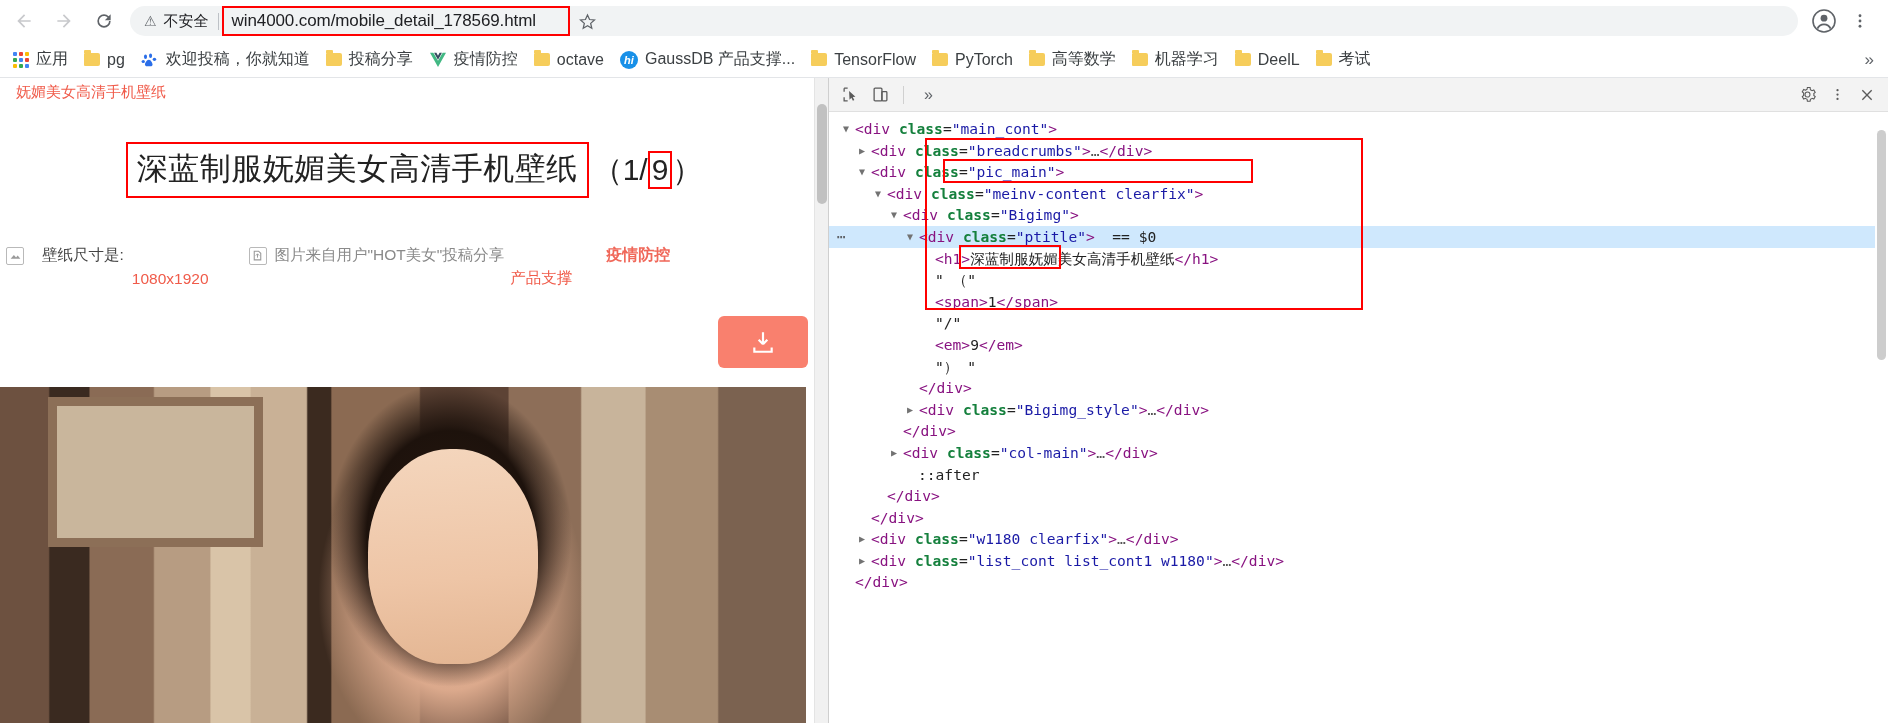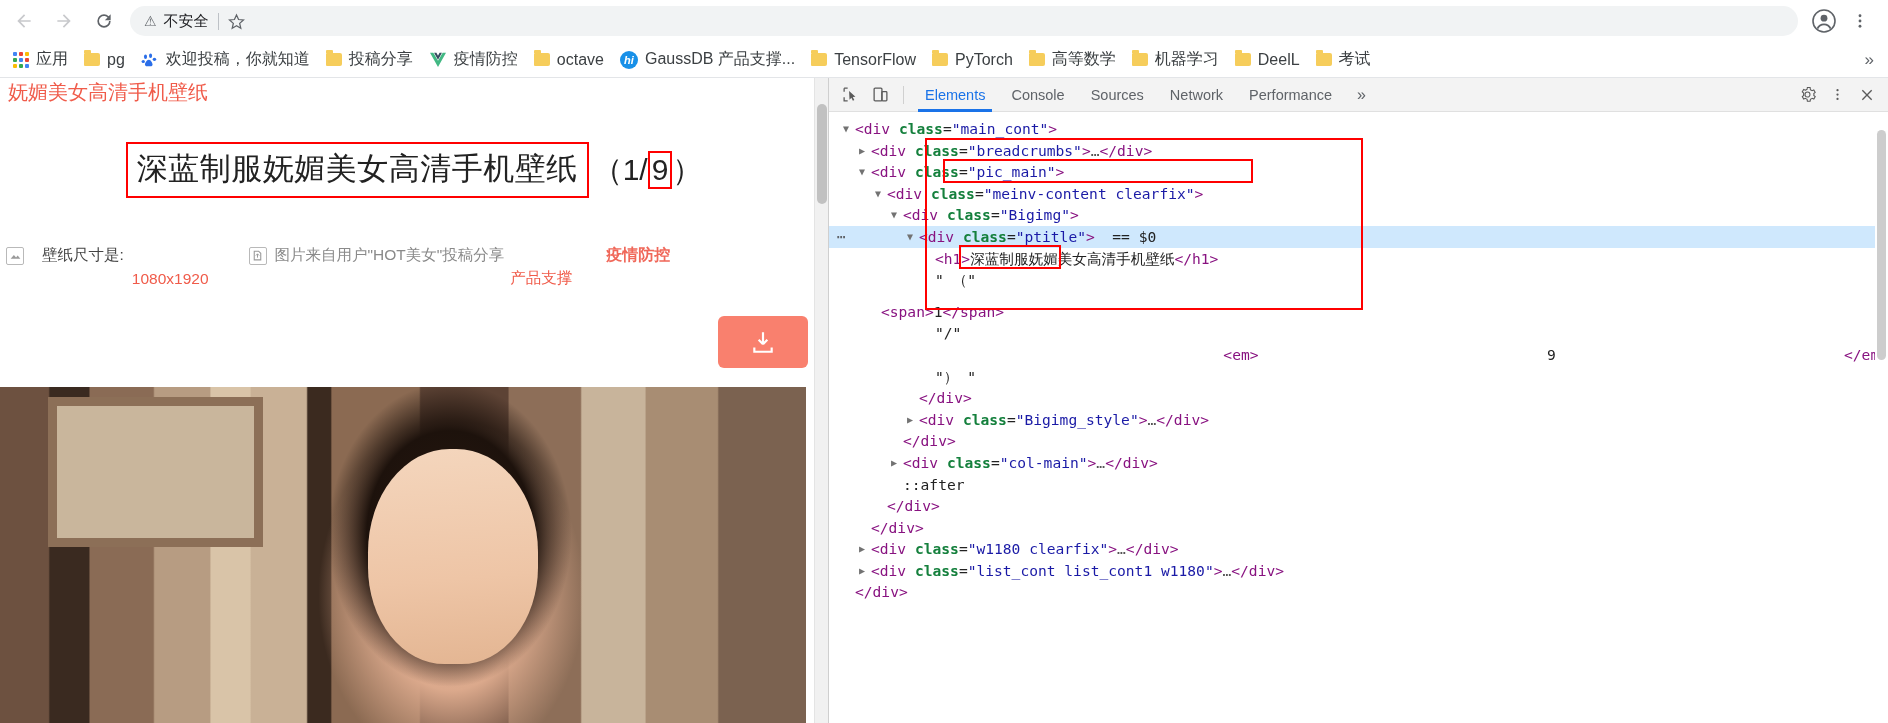--- a/index.html
+++ b/index.html
@@ -106,23 +106,23 @@
 
   
   .split { flex: 1 1 auto; display: flex; min-height: 0; }
 
   
   .page {
     width: 828px; flex: 0 0 828px;
     position: relative; background:#fff; overflow: hidden;
   }
   .crumb-strip {
-    height: 26px; padding-left: 8px;
+    height: 26px; padding-left: 16px;
     display:flex; align-items:center;
-    font-size: 20px; color:#f05b4a; overflow:hidden;
+    font-size: 15px; color:#f05b4a; overflow:hidden;
   }
   .crumb-strip span { position: relative; top: 1px; }
   .page-white-card {
     position:absolute; left:0; top:26px; right:0; bottom:0;
     background:#fff;
   }
   .ptitle-row {
     display:flex; align-items:center; justify-content:center;
     padding-top: 38px;
   }
@@ -270,20 +270,23 @@
         <path d="M17.65 6.35A7.96 7.96 0 0012 4a8 8 0 108 8h-2a6 6 0 11-6-6c1.66 0 3.14.69 4.22 1.78L13 11h7V4z" fill="currentColor"></path>
       </svg>
     </div>
 
     <div class="omnibox-wrap">
       <div class="notsecure">
         <span class="warn-ico">⚠</span>
         <span>不安全</span>
       </div>
       <div class="omni-sep"></div>
+      <div class="urlbox">
+        <span class="url-text">win4000.com/mobile_detail_178569.html</span>
+      </div>
       <div class="star-btn">
         <svg width="19" height="19" viewBox="0 0 24 24">
           <path d="M12 17.3l-5.4 3.2 1.4-6.1L3.2 10l6.2-.5L12 3.8l2.6 5.7 6.2.5-4.8 4.4 1.4 6.1z" fill="none" stroke="currentColor" stroke-width="1.6"></path>
         </svg>
       </div>
     </div>
 
     <div class="profile-btn">
       <svg width="24" height="24" viewBox="0 0 24 24">
         <circle cx="12" cy="12" r="11" fill="none" stroke="currentColor" stroke-width="1.6"></circle>
@@ -464,27 +467,20 @@
           </svg>
         </div>
         <div class="dt-iconbtn">
           <svg width="17" height="17" viewBox="0 0 24 24">
             <rect x="3" y="3" width="11" height="18" rx="1.4" fill="none" stroke="currentColor" stroke-width="1.8"></rect>
             <rect x="14" y="8" width="7" height="13" rx="1.2" fill="none" stroke="currentColor" stroke-width="1.8"></rect>
           </svg>
         </div>
         <div class="dt-vsep"></div>
 
-        <div class="dt-tabs">
-          <div class="dt-tab active">Elements</div>
-          <div class="dt-tab">Console</div>
-          <div class="dt-tab">Sources</div>
-          <div class="dt-tab">Network</div>
-          <div class="dt-tab">Performance</div>
-        </div>
         <div class="dt-more">»</div>
 
         <div class="dt-right">
           <div class="dt-iconbtn">
             <svg width="17" height="17" viewBox="0 0 24 24">
               <path d="M12 8.5a3.5 3.5 0 100 7 3.5 3.5 0 000-7zm9 3.5a8.9 8.9 0 00-.12-1.4l2-1.6-2-3.4-2.4 1a8.8 8.8 0 00-2.4-1.4L15.7 2h-3.9l-.4 2.6a8.8 8.8 0 00-2.4 1.4l-2.4-1-2 3.4 2 1.6A8.9 8.9 0 006.5 12c0 .5.04.95.12 1.4l-2 1.6 2 3.4 2.4-1c.73.6 1.53 1.07 2.4 1.4l.4 2.6h3.9l.4-2.6a8.8 8.8 0 002.4-1.4l2.4 1 2-3.4-2-1.6c.08-.45.12-.9.12-1.4z" fill="none" stroke="currentColor" stroke-width="1.5"></path>
             </svg>
           </div>
           <div class="dt-iconbtn">
             <svg width="15" height="15" viewBox="0 0 24 24">
@@ -503,29 +499,29 @@
 
       <div class="dom" id="dom-tree">
         <div class="dom-row" style="padding-left: 14px; position: relative;"><span class="tri open"></span><span class="tag">&lt;div </span><span class="attr">class</span><span class="eq">=</span><span class="val">"main_cont"</span><span class="tag">&gt;</span></div>
           <div class="dom-row" style="padding-left: 30px; position: relative;"><span class="tri closed"></span><span class="tag">&lt;div </span><span class="attr">class</span><span class="eq">=</span><span class="val">"breadcrumbs"</span><span class="tag">&gt;</span><span class="dotdot">…</span><span class="tag">&lt;/div&gt;</span></div>
           <div class="dom-row" style="padding-left: 30px; position: relative;"><span class="tri open"></span><span class="tag">&lt;div </span><span class="attr">class</span><span class="eq">=</span><span class="val">"pic_main"</span><span class="tag">&gt;</span></div>
           <div class="dom-row" style="padding-left: 46px; position: relative;"><span class="tri open"></span><span class="tag">&lt;div </span><span class="attr">class</span><span class="eq">=</span><span class="val">"meinv-content clearfix"</span><span class="tag">&gt;</span></div>
           <div class="dom-row" style="padding-left: 62px; position: relative;"><span class="tri open"></span><span class="tag">&lt;div </span><span class="attr">class</span><span class="eq">=</span><span class="val">"Bigimg"</span><span class="tag">&gt;</span></div>
           <div class="dom-row sel" style="padding-left: 78px; position: relative;"><span class="ellipsis-btn" style="position: absolute; left: 8px;">⋯</span><span class="tri open"></span><span class="tag">&lt;div </span><span class="attr">class</span><span class="eq">=</span><span class="val">"ptitle"</span><span class="tag">&gt;</span><span class="txt">  == $0</span></div>
           <div class="dom-row" style="padding-left: 94px; position: relative;"><span class="tri none"></span><span class="tag">&lt;h1&gt;</span><span class="txt">深蓝制服妩媚美女高清手机壁纸</span><span class="tag">&lt;/h1&gt;</span></div>
           <div class="dom-row" style="padding-left: 94px; position: relative;"><span class="tri none"></span><span class="txt">" （"</span></div>
-          <div class="dom-row" style="padding-left: 40px; position: relative; margin-top: 10px;"><span class="tri none"></span><span class="tag">&lt;span&gt;</span><span class="txt">1</span><span class="tag">&lt;/span&gt;</span></div>
+          <div class="dom-row" style="padding-left: 94px; position: relative;"><span class="tri none"></span><span class="tag">&lt;span&gt;</span><span class="txt">1</span><span class="tag">&lt;/span&gt;</span></div>
           <div class="dom-row" style="padding-left: 94px; position: relative;"><span class="tri none"></span><span class="txt">"/"</span></div>
-          <div class="dom-row" style="padding-left: 94px; position: relative; justify-content: space-between;"><span class="tri none"></span><span class="tag">&lt;em&gt;</span><span class="txt">9</span><span class="tag">&lt;/em&gt;</span></div>
+          <div class="dom-row" style="padding-left: 94px; position: relative;"><span class="tri none"></span><span class="tag">&lt;em&gt;</span><span class="txt">9</span><span class="tag">&lt;/em&gt;</span></div>
           <div class="dom-row" style="padding-left: 94px; position: relative;"><span class="tri none"></span><span class="txt">"） "</span></div>
           <div class="dom-row" style="padding-left: 78px; position: relative;"><span class="tri none"></span><span class="tag">&lt;/div&gt;</span></div>
           <div class="dom-row" style="padding-left: 78px; position: relative;"><span class="tri closed"></span><span class="tag">&lt;div </span><span class="attr">class</span><span class="eq">=</span><span class="val">"Bigimg_style"</span><span class="tag">&gt;</span><span class="dotdot">…</span><span class="tag">&lt;/div&gt;</span></div>
           <div class="dom-row" style="padding-left: 62px; position: relative;"><span class="tri none"></span><span class="tag">&lt;/div&gt;</span></div>
           <div class="dom-row" style="padding-left: 62px; position: relative;"><span class="tri closed"></span><span class="tag">&lt;div </span><span class="attr">class</span><span class="eq">=</span><span class="val">"col-main"</span><span class="tag">&gt;</span><span class="dotdot">…</span><span class="tag">&lt;/div&gt;</span></div>
-          <div class="dom-row" style="padding-left: 62px; position: relative;"><span class="tri none"></span><span class="txt">::after</span></div>
+          <div class="dom-row" style="padding-left: 62px; position: relative; gap: 15px;"><span class="tri none"></span><span class="txt">::after</span></div>
           <div class="dom-row" style="padding-left: 46px; position: relative;"><span class="tri none"></span><span class="tag">&lt;/div&gt;</span></div>
           <div class="dom-row" style="padding-left: 30px; position: relative;"><span class="tri none"></span><span class="tag">&lt;/div&gt;</span></div>
           <div class="dom-row" style="padding-left: 30px; position: relative;"><span class="tri closed"></span><span class="tag">&lt;div </span><span class="attr">class</span><span class="eq">=</span><span class="val">"w1180 clearfix"</span><span class="tag">&gt;</span><span class="dotdot">…</span><span class="tag">&lt;/div&gt;</span></div>
           <div class="dom-row" style="padding-left: 30px; position: relative;"><span class="tri closed"></span><span class="tag">&lt;div </span><span class="attr">class</span><span class="eq">=</span><span class="val">"list_cont list_cont1 w1180"</span><span class="tag">&gt;</span><span class="dotdot">…</span><span class="tag">&lt;/div&gt;</span></div>
           <div class="dom-row" style="padding-left: 14px; position: relative;"><span class="tri none"></span><span class="tag">&lt;/div&gt;</span></div>
           <div class="dom-sb">
           <div class="dom-sb-thumb"></div>
         </div>
       <div class="dt-annot" style="left: 96px; top: 25.5px; width: 438px; height: 172px;"></div>
           <div class="dt-annot" style="left: 114px; top: 47px; width: 310px; height: 24px;"></div>

